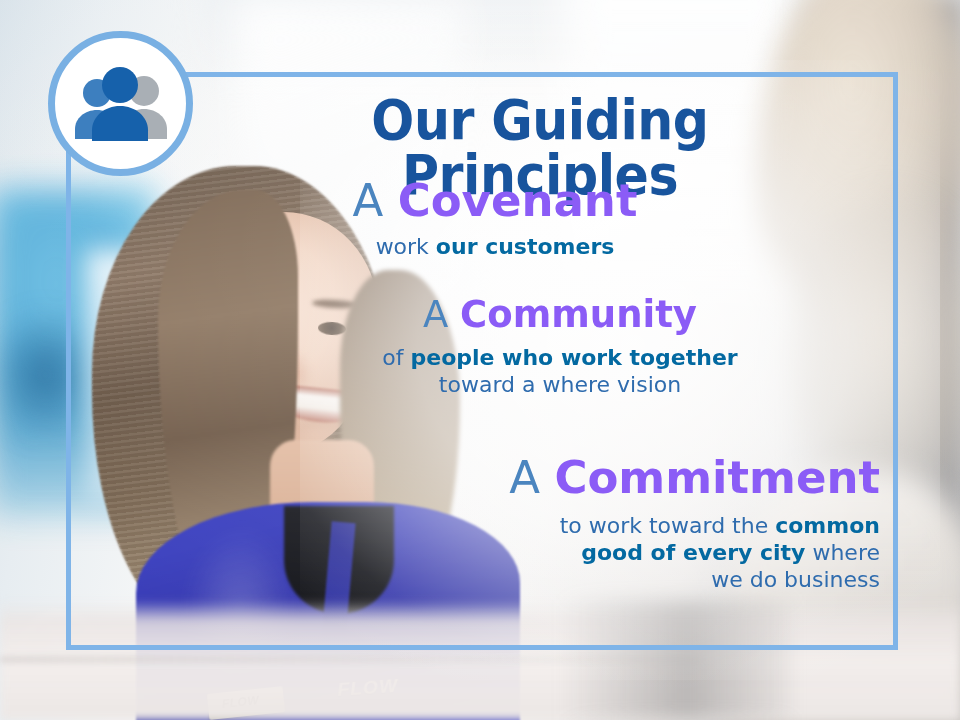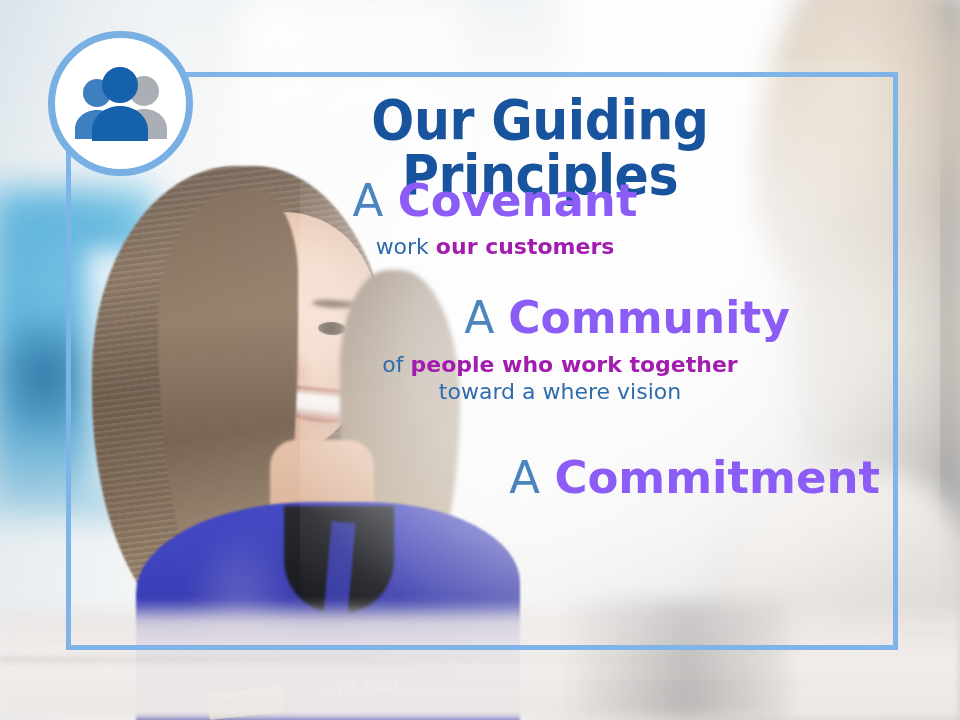--- a/index.html
+++ b/index.html
@@ -387,30 +387,30 @@
   .p-head .word {
     font-weight: 700;
     color: #8b5cf6;
   }
   .p-sub {
     font-family: "DejaVu Sans", sans-serif;
     font-weight: 400;
     color: #2f6cae;
     line-height: 1.24;
   }
-  .p-sub b { font-weight: 700; color: #a21caf; }
+  .p-sub b { font-weight: 700; color: #0369a1; }
 
   
   #principle-1 { left: 300px; top: 178px; width: 390px; text-align: center; }
   #principle-1 .p-head { font-size: 45px; }
   #principle-1 .p-sub  { font-size: 22px; margin-top: 9px; }
 
   
   #principle-2 { left: 330px; top: 296px; width: 460px; text-align: center; }
-  #principle-2 .p-head { font-size: 44px; text-align: right; }
+  #principle-2 .p-head { font-size: 37px; }
   #principle-2 .p-sub  { font-size: 22px; margin-top: 10px; }
 
   
   #principle-3 { left: 420px; top: 455px; width: 460px; text-align: right; }
   #principle-3 .p-head { font-size: 45px; text-align: right; }
   #principle-3 .p-sub  { font-size: 22px; margin-top: 11px; text-align: right; }
 </style>
 </head>
 <body>
 
@@ -505,15 +505,20 @@
     <div class="p-sub">
       <span>of </span><b>people who work together</b><br>
       <span>toward a where vision</span>
     </div>
   </div>
 
   <div class="principle" id="principle-3">
     <div class="p-head">
       <span class="art">A </span><span class="word">Commitment</span>
     </div>
+    <div class="p-sub">
+      <span>to work toward the </span><b>common</b><br>
+      <b>good of every city</b><span> where</span><br>
+      <span>we do business</span>
+    </div>
   </div>
 
 </div>
 
 </body></html>

